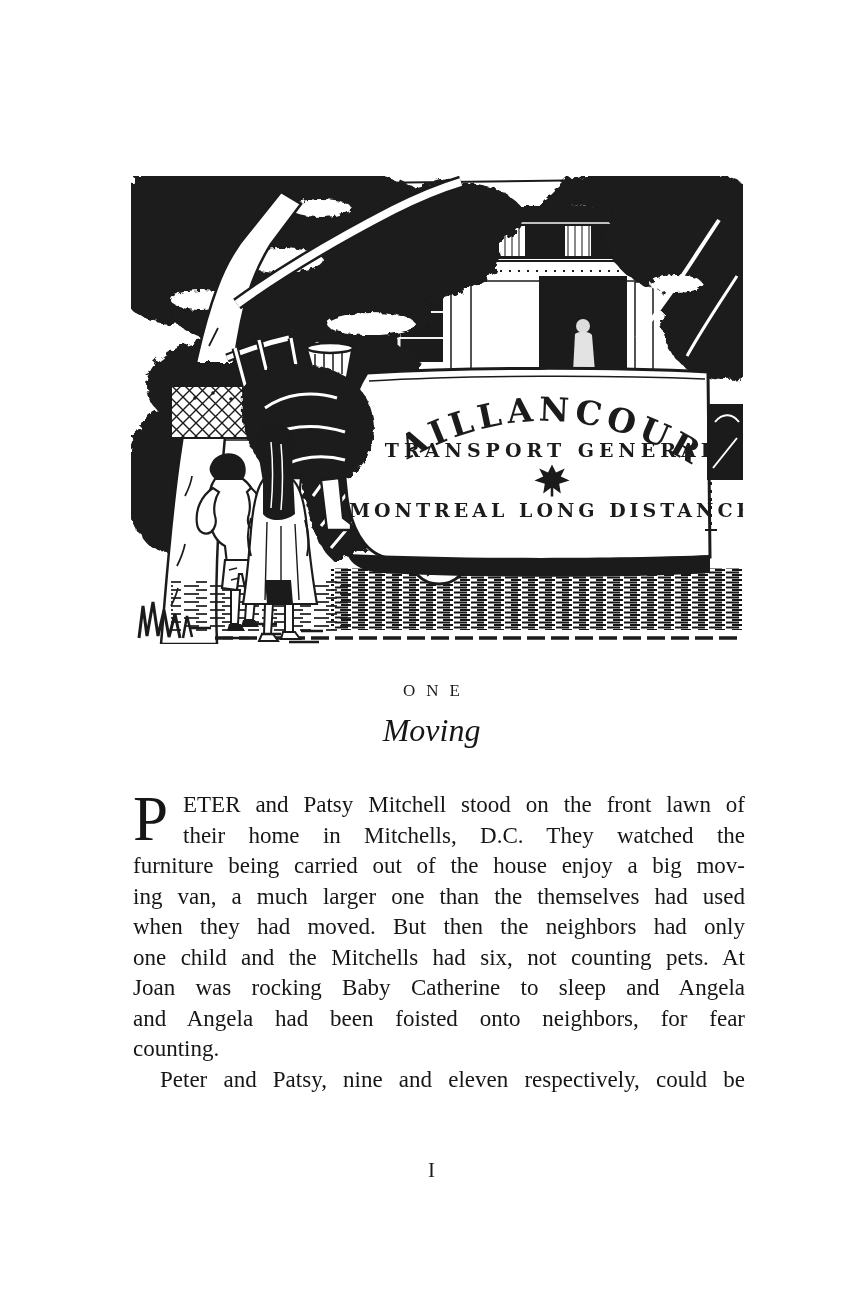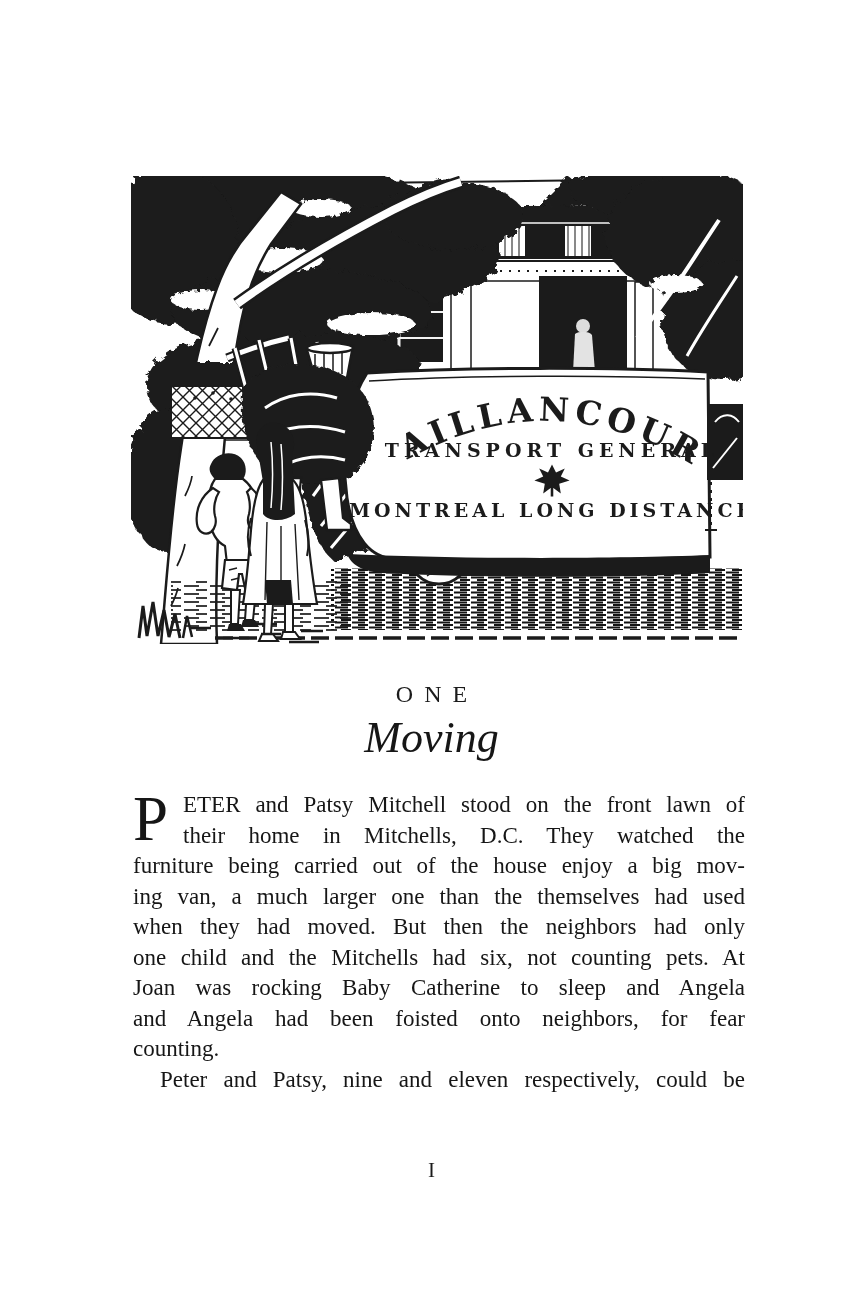--- a/index.html
+++ b/index.html
@@ -4,26 +4,26 @@
 <style>
   html,body { margin:0; padding:0; }
   .page {
     position:relative; width:863px; height:1313px;
     background:#ffffff; overflow:hidden;
     font-family:"Liberation Serif", serif; color:#1b1b1b;
   }
   .illustration { position:absolute; left:131px; top:176px; width:612px; height:468px; }
   .kicker {
     position:absolute; top:681px; left:0; width:100%;
-    text-align:center; font-size:24px; letter-spacing:11px; text-indent:11px;
+    text-align:center; font-size:17px; letter-spacing:11px; text-indent:11px;
     color:#1b1b1b;
   }
   .chapter-title {
     position:absolute; top:712px; left:0; width:100%;
-    text-align:center; font-style:italic; font-size:44px; color:#161616;
+    text-align:center; font-style:italic; font-size:32px; color:#161616;
   }
   .bodytext {
     position:absolute; left:133px; top:790px; width:612px;
     font-size:23px; line-height:30.5px; color:#161616;
   }
   .line { text-align:justify; text-justify:inter-word; }
   .just { text-align-last:justify; }
   .indent-cap { padding-left:50px; }
   .para-indent { text-indent:27px; }
   .dropcap {

